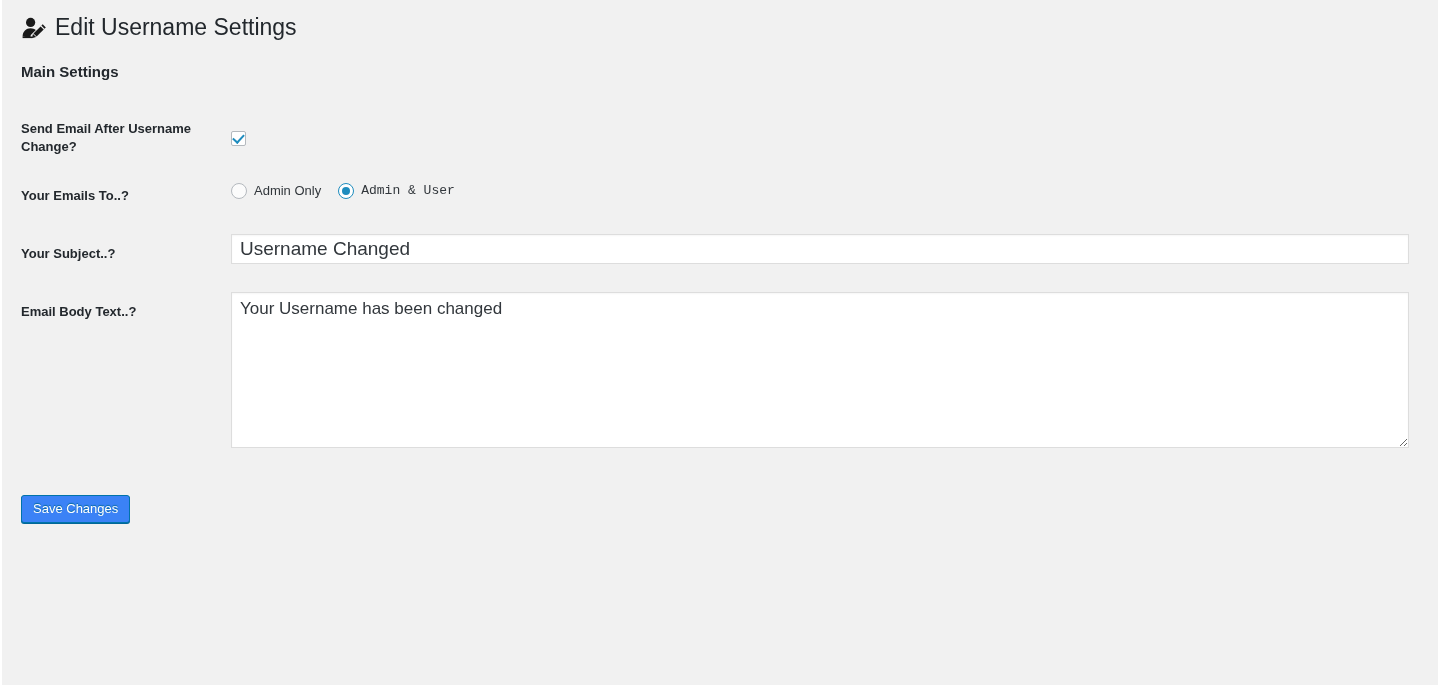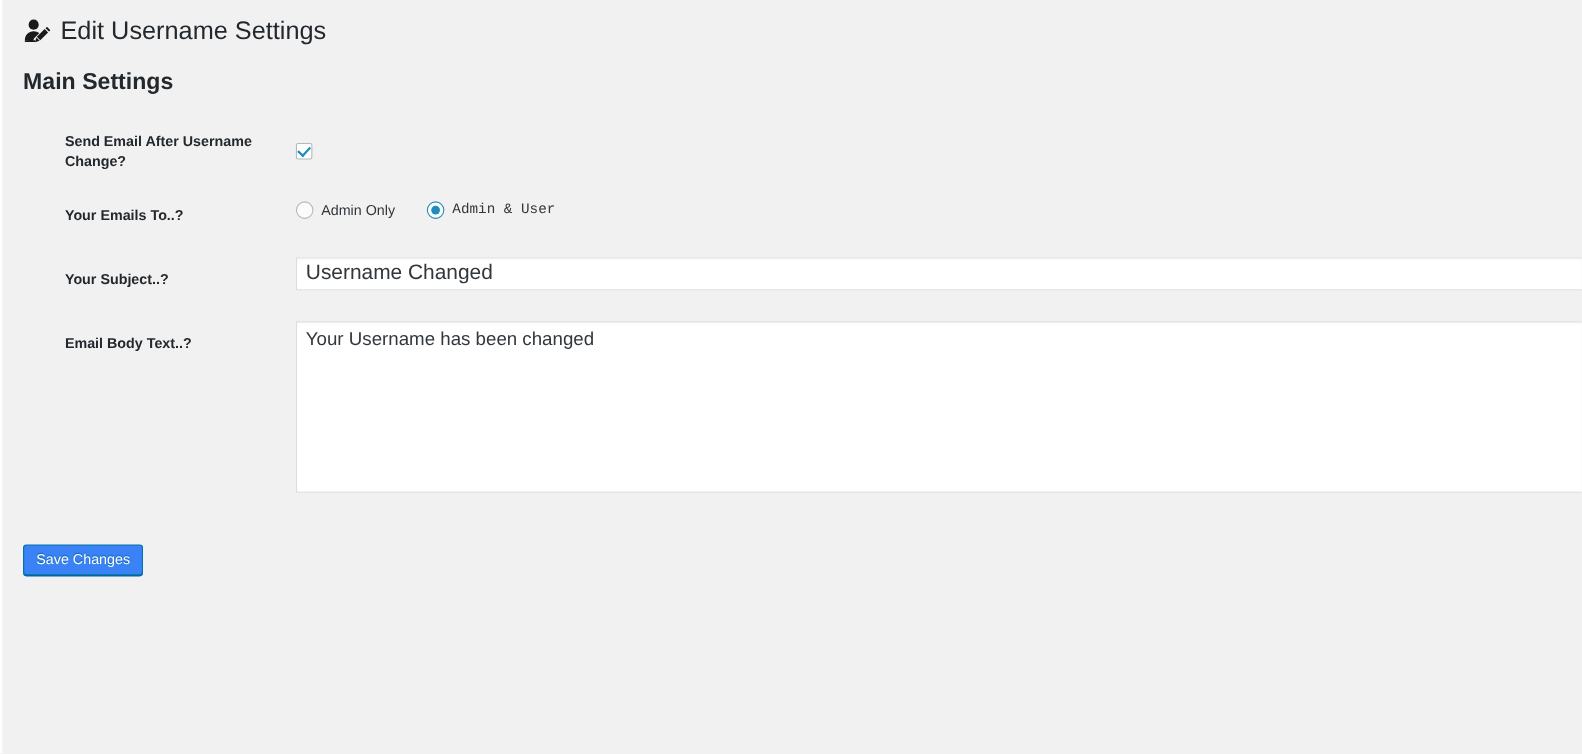--- a/index.html
+++ b/index.html
@@ -51,33 +51,32 @@
     font-weight: 400;
     line-height: 1.2;
     color: #23282d;
     white-space: nowrap;
   }
 
   #section-heading {
     position: absolute;
     left: 21px;
     top: 63px;
-    font-size: 21px;
+    font-size: 15px;
     font-weight: 700;
     color: #23282d;
     white-space: nowrap;
   }
 
   
   #settings-form {
     position: absolute;
     left: 0;
     top: 110px;
     width: 1142px;
-    padding-left: 38px;
   }
   .form-row {
     position: relative;
     width: 100%;
   }
   .row-label {
     position: absolute;
     left: 21px;
     width: 195px;
     font-size: 13px;
@@ -120,21 +119,21 @@
   }
 
   
   #row-send-to { height: 58px; }
   #row-send-to .row-label { top: 11px; }
   #row-send-to .row-field { top: 7px; }
 
   .radio-group {
     display: flex;
     align-items: flex-start;
-    gap: 16px;
+    gap: 4px;
     font-size: 13px;
     color: #32373c;
   }
   .radio-opt {
     display: flex;
     align-items: center;
     cursor: pointer;
   }
   .radio-opt + .radio-opt { margin-left: 13px; font-family: Liberation Mono, monospace; }
   .rad {

